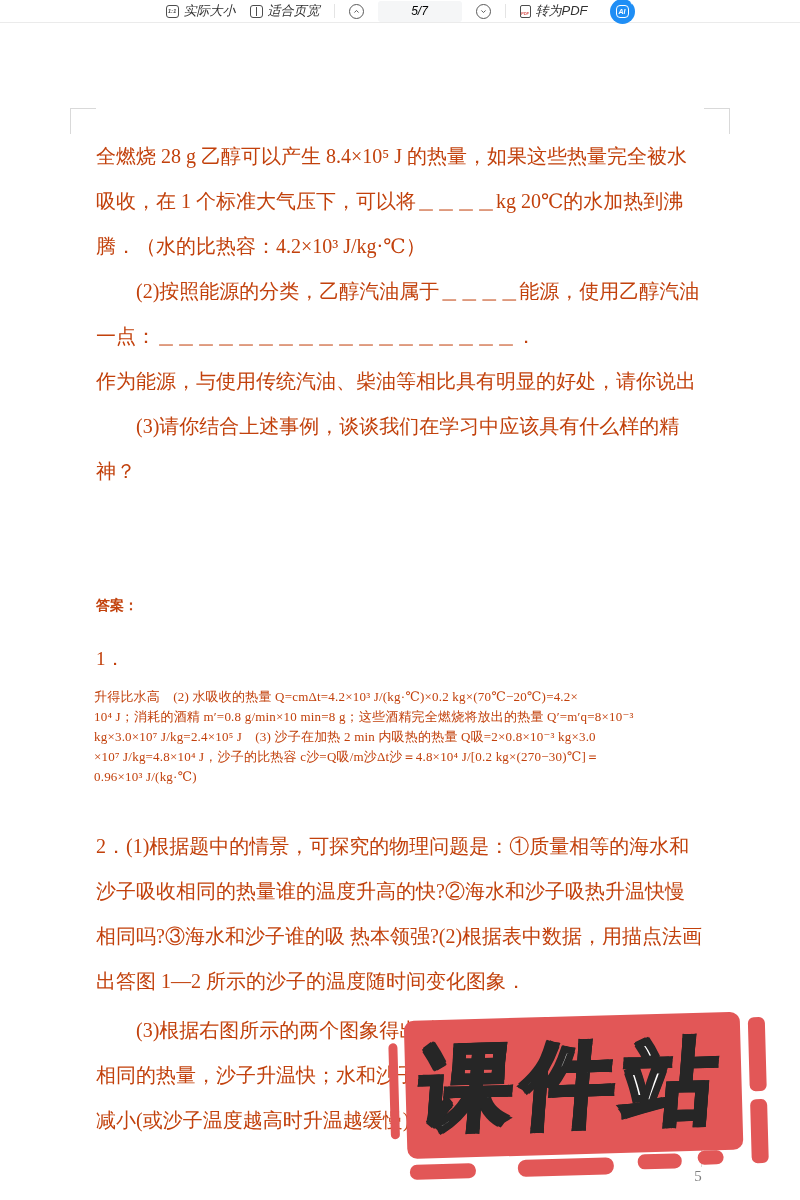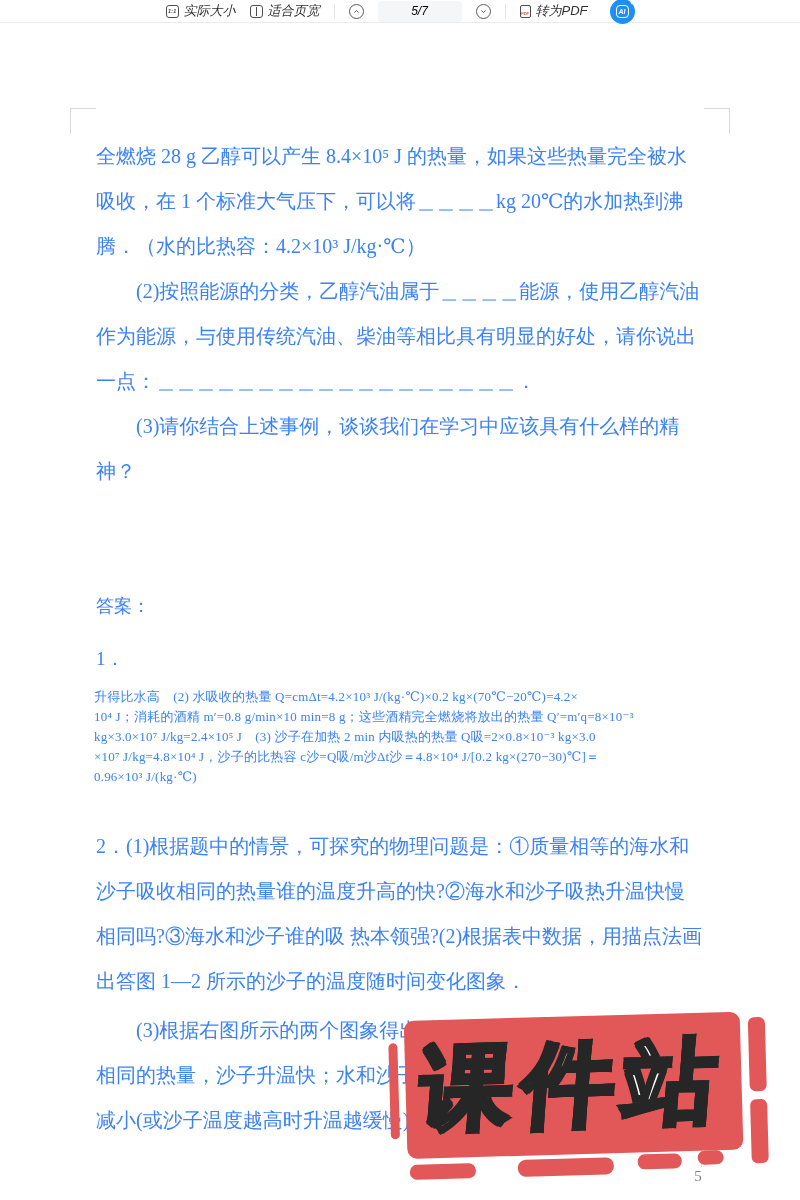--- a/index.html
+++ b/index.html
@@ -49,28 +49,28 @@
   }
   .ai-inner{
     width:13px; height:13px; border:1.3px solid #ffffff; border-radius:4px;
     display:flex; align-items:center; justify-content:center;
     font-size:7px; font-weight:bold; color:#ffffff;
   }
   .ai-spark{ position:absolute; top:0px; right:0px; font-size:6px; color:#ffffff; }
 
   
   .page{ position:absolute; top:0; left:0; width:800px; height:1200px; background:#ffffff; }
-  .cjk-serif{ font-family:"Liberation Serif","DejaVu Serif",serif; color:#3b82f6; }
+  .cjk-serif{ font-family:"Liberation Serif","DejaVu Serif",serif; color:#c2410c; }
 
   .body-text{ position:absolute; left:96px; width:624px; font-size:20px; line-height:45px; }
   .body-text .ln{ white-space:nowrap; }
   .ln.ind{ text-indent:2em; }
 
   .sec1{ top:134px; }
-  .ans-label{ top:591px; font-weight:normal; font-size:18px; line-height:30px; }
+  .ans-label{ top:591px; font-weight:bold; font-size:14px; line-height:30px; }
   .item-num{ top:644px; font-size:19px; line-height:30px; }
 
   .dense{
     position:absolute; left:94px; top:687px; width:628px;
     font-size:13px; line-height:20px; letter-spacing:0.2px;
   }
   .dense .ln{ white-space:nowrap; }
 
   .sec2{ top:824px; }
   .sec3{ top:1008px; }
@@ -115,22 +115,22 @@
   <div class="mark" style="left:729px; top:108px; width:1px; height:26px;"></div>
   <div class="mark" style="left:704px; top:108px; width:26px; height:1px;"></div>
   <div class="mark" style="left:656px; top:1149px; width:46px; height:1px;"></div>
   <div class="mark" style="left:701px; top:1149px; width:1px; height:18px;"></div>
 
   <div class="body-text cjk-serif sec1">
     <div class="ln">全燃烧 28 g 乙醇可以产生 8.4×10⁵ J 的热量，如果这些热量完全被水</div>
     <div class="ln">吸收，在 1 个标准大气压下，可以将＿＿＿＿kg 20℃的水加热到沸</div>
     <div class="ln">腾．（水的比热容：4.2×10³ J/kg·℃）</div>
     <div class="ln ind">(2)按照能源的分类，乙醇汽油属于＿＿＿＿能源，使用乙醇汽油</div>
+    <div class="ln">一点：＿＿＿＿＿＿＿＿＿＿＿＿＿＿＿＿＿＿．</div>
     <div class="ln">作为能源，与使用传统汽油、柴油等相比具有明显的好处，请你说出</div>
-    <div class="ln">一点：＿＿＿＿＿＿＿＿＿＿＿＿＿＿＿＿＿＿．</div>
     <div class="ln ind">(3)请你结合上述事例，谈谈我们在学习中应该具有什么样的精</div>
     <div class="ln">神？</div>
   </div>
 
   <div class="body-text cjk-serif ans-label">答案：</div>
   <div class="body-text cjk-serif item-num">1．</div>
 
   <div class="dense cjk-serif">
     <div class="ln">升得比水高　(2) 水吸收的热量 Q=cmΔt=4.2×10³ J/(kg·℃)×0.2 kg×(70℃−20℃)=4.2×</div>
     <div class="ln">10⁴ J；消耗的酒精 m′=0.8 g/min×10 min=8 g；这些酒精完全燃烧将放出的热量 Q′=m′q=8×10⁻³</div>

